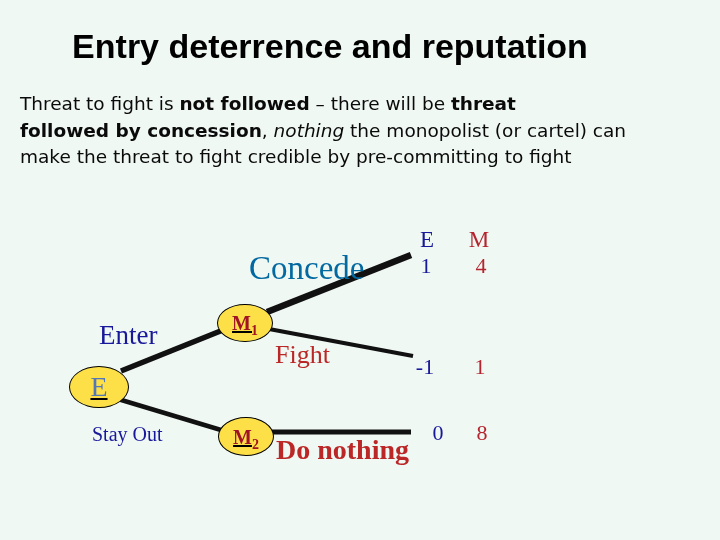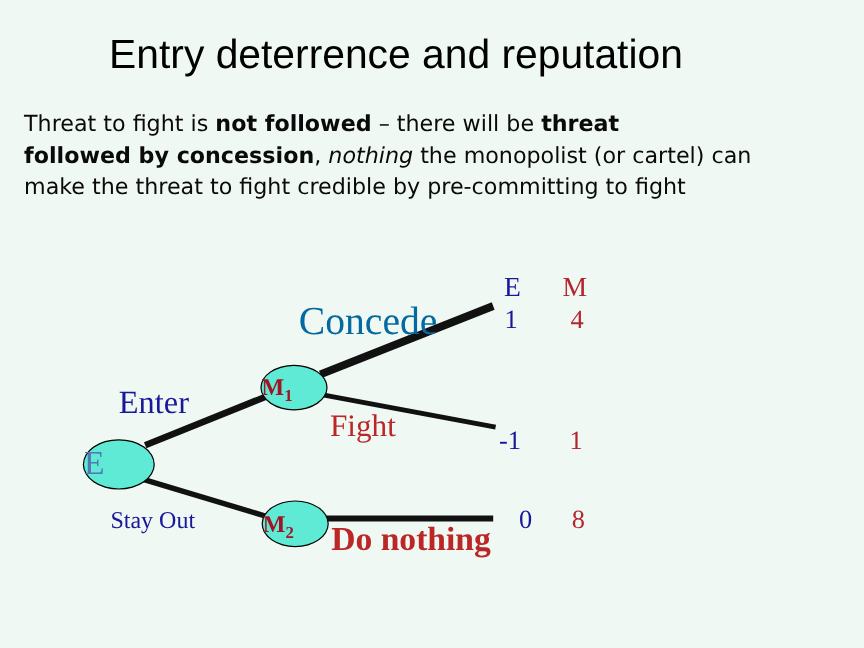--- a/index.html
+++ b/index.html
@@ -7,34 +7,34 @@
     position:relative;
     width:720px;height:540px;
     background:#f0f8f3;
     overflow:hidden;
     font-family:"Liberation Serif", serif;
   }
   .title{
     position:absolute;left:0;top:27px;width:660px;margin:0;
     text-align:center;
     font-family:"Liberation Sans", sans-serif;
-    font-size:34px;font-weight:400;color:#000;
+    font-size:34px;font-weight:700;color:#000;
   }
   .body-text{
     position:absolute;left:20px;top:91px;width:696px;
     font-family:"DejaVu Sans", sans-serif;
     font-size:18.5px;line-height:26.5px;color:#0a0a0a;
   }
   .bline{white-space:nowrap;}
   .bline .bold{font-weight:bold;}
   .bline .ital{font-style:italic;}
   .edges{position:absolute;left:0;top:0;}
   .node{
-    position:absolute;background:#5eead4;border:1.6px solid #000;
-    border-radius:50%;display:flex;align-items:center;justify-content:flex-start;
+    position:absolute;background:#fde047;border:1.6px solid #000;
+    border-radius:50%;display:flex;align-items:center;justify-content:center;text-decoration:underline;
   }
   .node-e{left:69px;top:366px;width:58px;height:40px;}
   .node-e-label{color:#5577b5;font-size:28px;line-height:1;}
   .node-m1{left:217px;top:304px;width:54px;height:36px;}
   .node-m2{left:218px;top:417px;width:54px;height:37px;}
   .node-m-label{color:#a01425;font-weight:bold;font-size:20px;line-height:1;}
   .node-m-label sub{font-size:14px;line-height:0;}
   .lbl{position:absolute;line-height:1.05;white-space:nowrap;}
   .lbl-concede{left:249px;top:251px;font-size:33px;color:#0369a1;}
   .lbl-enter{left:99px;top:321px;font-size:27px;color:#18189a;}

